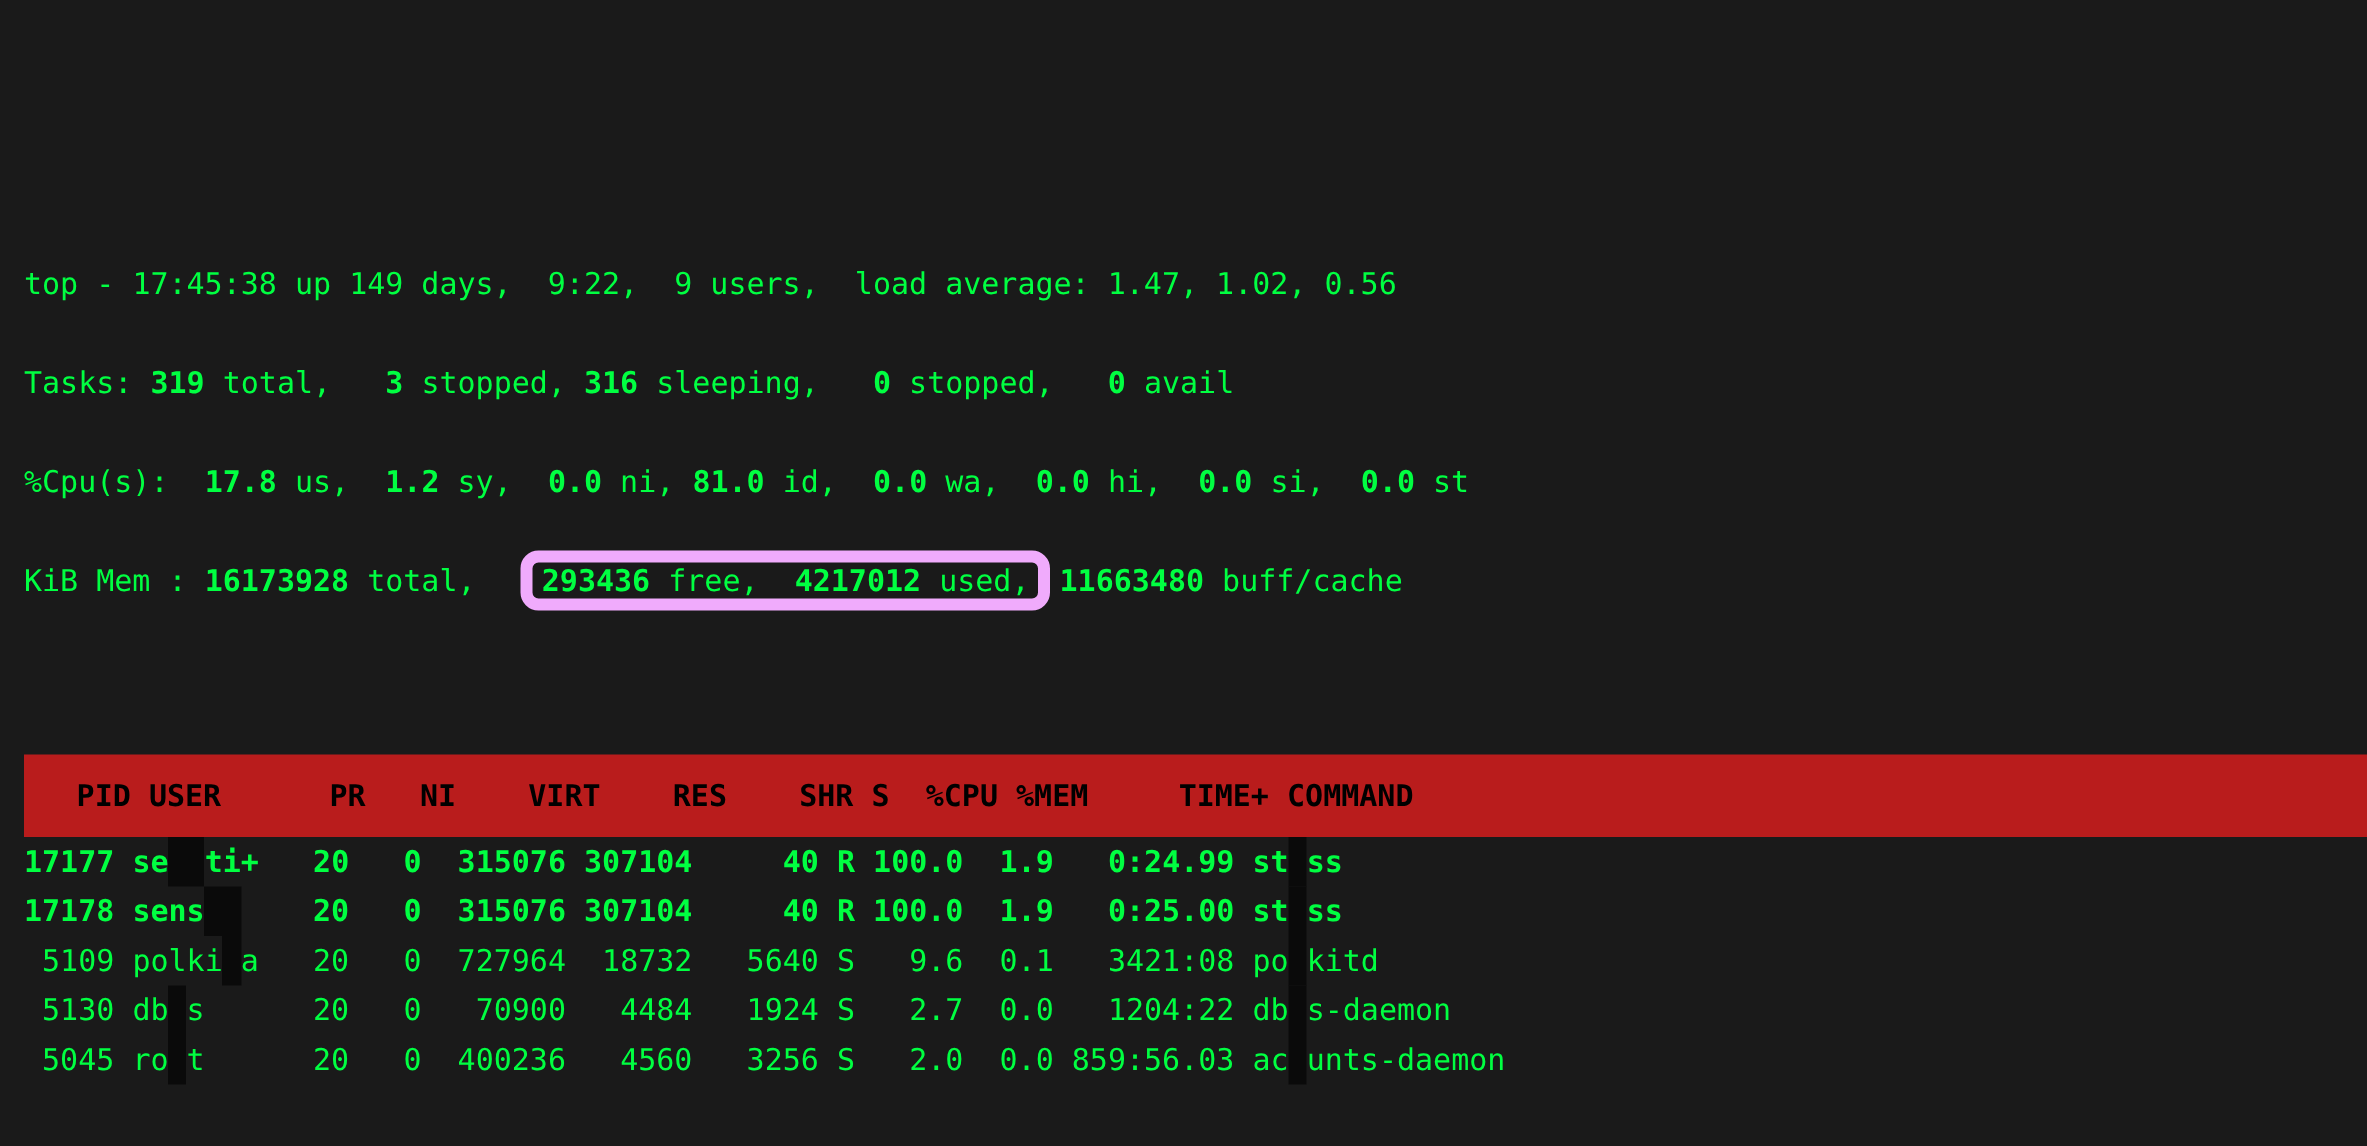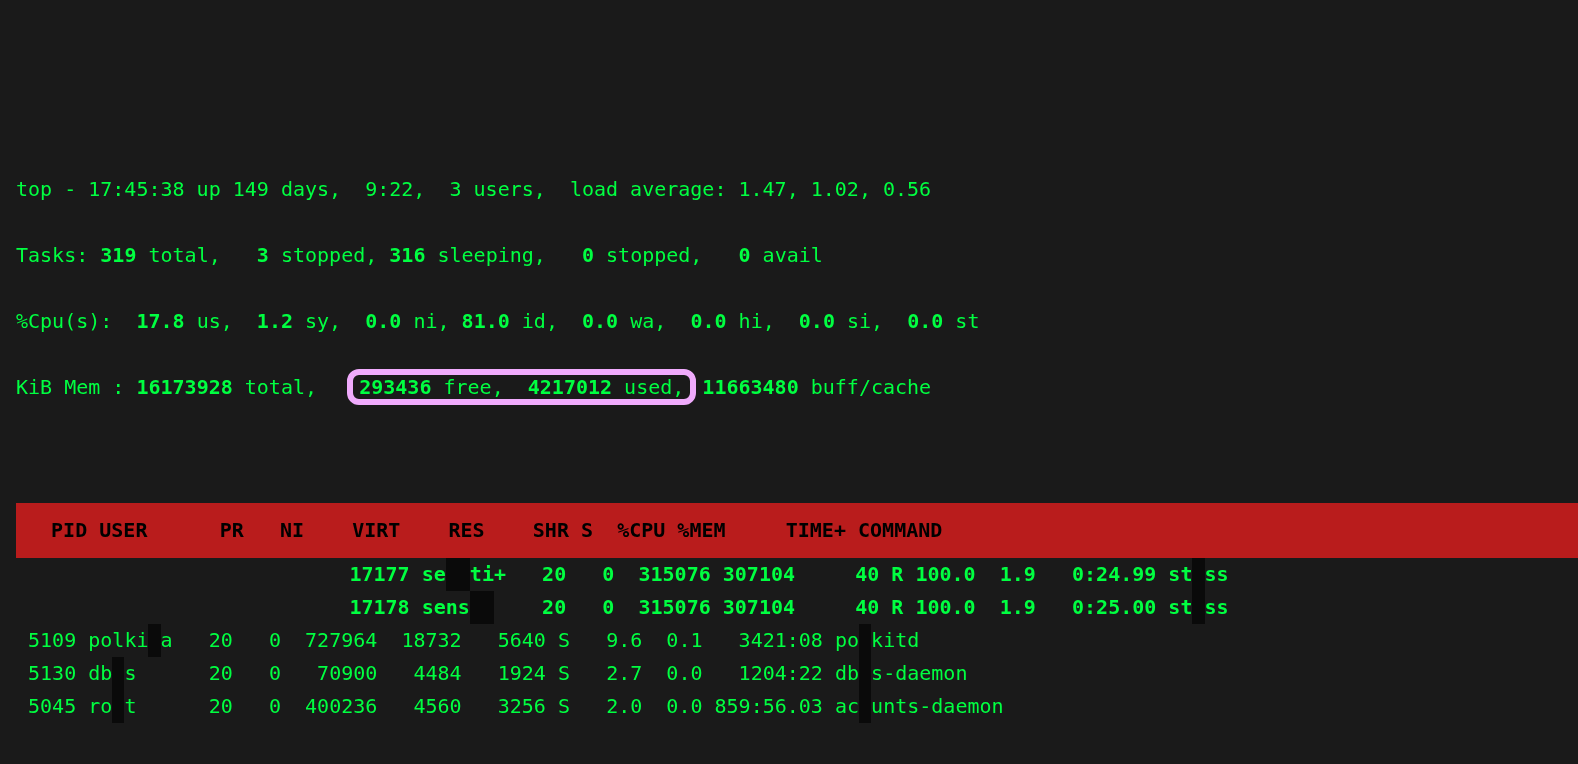--- a/index.html
+++ b/index.html
@@ -13,54 +13,53 @@
     line-height: 1.65;
     overflow: hidden;
     width: 1578px;
     height: 764px;
   }
   .terminal {
     padding: 8px 16px;
   }
   .bold {
     font-weight: bold;
-    text-align: center;
   }
   .header-row {
     background: #b91c1c;
     color: #000;
     font-weight: bold;
     display: inline-block;
     width: 100%;
     padding: 11px;
   }
   .redact {
     position: relative;
     display: inline-block;
   }
   .redact::after {
     content: '';
     position: absolute;
     left: 0; top: 0; right: 0; bottom: 0;
     background: #0a0a0a;
   }
   .highlight-box {
-    border: 6px solid #f0abfc;
+    border: 8px solid #f0abfc;
     border-radius: 12px;
     padding: 0 6px;
     margin: -4px -6px;
   }
 </style>
 </head>
 <body>
 
 
 
 <div class="terminal">
-<div><span>top - </span><span>17:45:38</span><span> up </span><span>149 days,  9:22,</span> <span> 3 users,</span><span>  load average: </span><span>1.47, 1.02, 0.56</span></div>
+<div><span>top - </span><span>17:45:38</span><span> up </span><span>149 days,  9:22,</span> <span> 9 users,</span><span>  load average: </span><span>1.47, 1.02, 0.56</span></div>
 <div><span>Tasks:</span> <span class="bold">319</span><span> total,</span>   <span class="bold">3</span><span> stopped,</span> <span class="bold">316</span><span> sleeping,</span>   <span class="bold">0</span><span> stopped,</span>   <span class="bold">0</span><span> avail</span></div>
 <div><span>%Cpu(s):</span>  <span class="bold">17.8</span><span> us,</span>  <span class="bold">1.2</span><span> sy,</span>  <span class="bold">0.0</span><span> ni,</span> <span class="bold">81.0</span><span> id,</span>  <span class="bold">0.0</span><span> wa,</span>  <span class="bold">0.0</span><span> hi,</span>  <span class="bold">0.0</span><span> si,</span>  <span class="bold">0.0</span><span> st</span></div>
 <div><span>KiB Mem :</span> <span class="bold">16173928</span><span> total,</span>   <span class="highlight-box"><span class="bold">293436</span><span> free,</span>  <span class="bold">4217012</span><span> used,</span></span> <span class="bold">11663480</span><span> buff/cache</span></div>
 <div>&nbsp;</div>
 <div class="header-row"><span>  PID</span> <span><span>USER</span>     </span> <span>PR</span>   <span>NI</span>    <span>VIRT</span>    <span>RES</span>    <span>SHR</span> <span>S</span>  <span>%CPU</span> <span>%MEM</span>     <span>TIME+</span> <span>COMMAND</span>                                                 </div>
 <div id="process-rows"><div class="bold"><span>17177</span> <span>se<span class="redact">  </span>ti+  </span> <span>20</span> <span>  0</span> <span> 315076</span> <span>307104</span> <span>    40</span> <span>R</span> <span>100.0</span> <span> 1.9</span> <span>  0:24.99</span> <span>st<span class="redact"> </span>ss</span></div><div class="bold"><span>17178</span> <span>sens<span class="redact">  </span>   </span> <span>20</span> <span>  0</span> <span> 315076</span> <span>307104</span> <span>    40</span> <span>R</span> <span>100.0</span> <span> 1.9</span> <span>  0:25.00</span> <span>st<span class="redact"> </span>ss</span></div><div><span> 5109</span> <span>polki<span class="redact">t</span>a  </span> <span>20</span> <span>  0</span> <span> 727964</span> <span> 18732</span> <span>  5640</span> <span>S</span> <span>  9.6</span> <span> 0.1</span> <span>  3421:08</span> <span>po<span class="redact"> </span>kitd</span></div><div><span> 5130</span> <span>db<span class="redact"> </span>s     </span> <span>20</span> <span>  0</span> <span>  70900</span> <span>  4484</span> <span>  1924</span> <span>S</span> <span>  2.7</span> <span> 0.0</span> <span>  1204:22</span> <span>db<span class="redact"> </span>s-daemon</span></div><div><span> 5045</span> <span>ro<span class="redact"> </span>t     </span> <span>20</span> <span>  0</span> <span> 400236</span> <span>  4560</span> <span>  3256</span> <span>S</span> <span>  2.0</span> <span> 0.0</span> <span>859:56.03</span> <span>ac<span class="redact"> </span>unts-daemon</span></div></div>
 </div>
 
 
 

